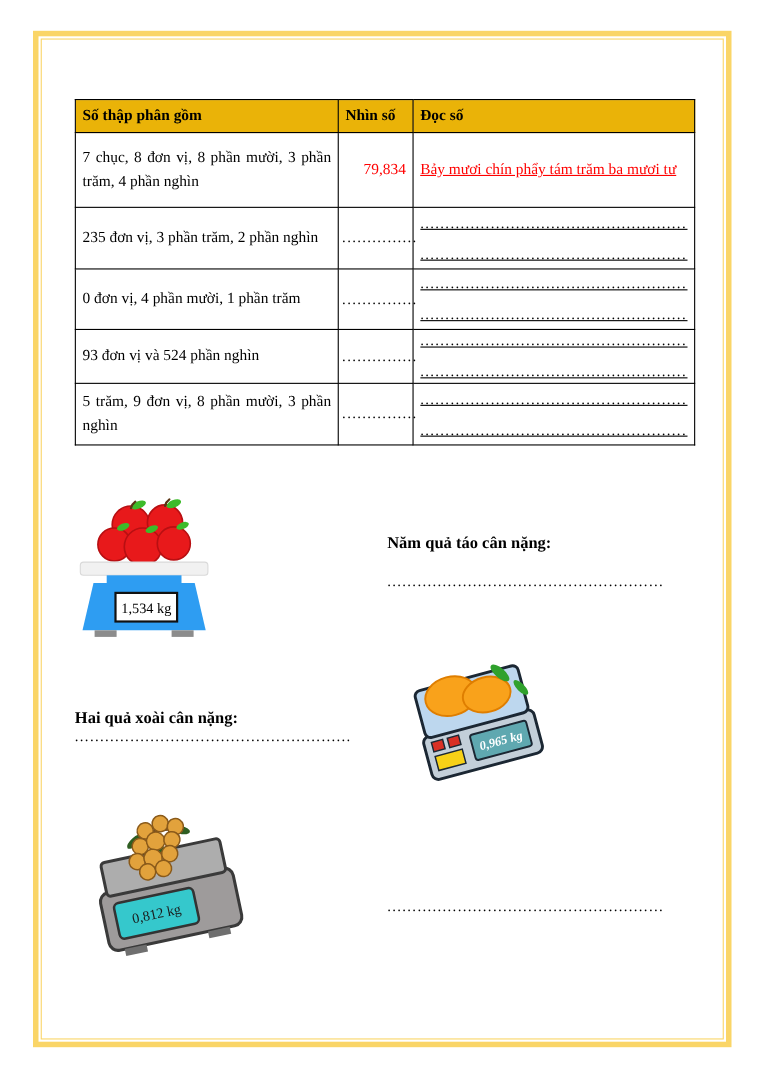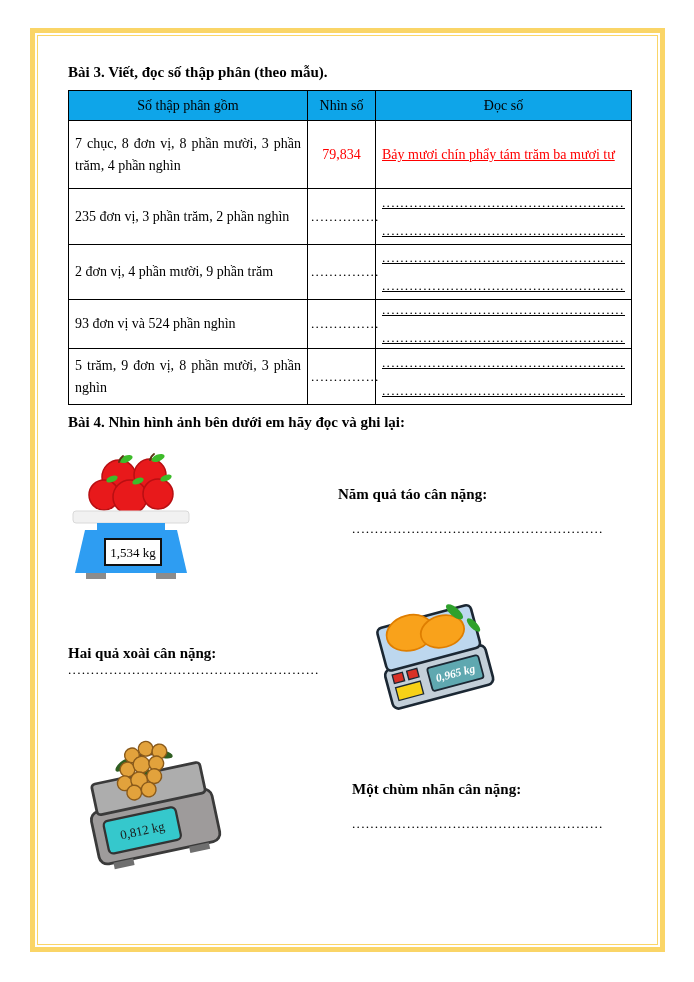--- a/index.html
+++ b/index.html
@@ -14,57 +14,56 @@
 
   .b3-title, .b4-title { position:absolute; font-weight:bold; font-size:15px; white-space:nowrap; }
   .b3-title { left:68px; top:64px; }
   .b4-title { left:68px; top:414px; }
 
   
   table.b3 { position:absolute; left:68px; top:90px; width:563px;
              border-collapse:collapse; table-layout:fixed; font-size:14px; }
   table.b3 col.c1 { width:239px; } table.b3 col.c2 { width:68px; } table.b3 col.c3 { width:256px; }
   table.b3 th, table.b3 td { border:1px solid #000; padding:2px 6px; vertical-align:middle; }
-  table.b3 thead th { background:#0ea5e9; text-align:center; font-weight:normal; height:30px; }
+  table.b3 thead th { background:#eab308; text-align:left; font-weight:bold; height:30px; }
   td.gom { text-align:justify; line-height:1.55; }
-  td.viet { text-align:center; }
+  td.viet { text-align:right; }
   td.viet.dot-cell { text-align:center; padding:2px 3px; }
   td.doc { padding:4px 6px;text-decoration:underline; }
   .red { color:#FF0000; }
   .doc-just { text-align:justify; line-height:1.8; }
   tr.r1 { height:68px; } tr.r2 { height:56px; } tr.r3 { height:55px; }
   tr.r4 { height:48px; } tr.r5 { height:56px; }
   .dotline { overflow:hidden; white-space:nowrap; letter-spacing:1.2px; font-size:13.5px; }
   td.doc { height:inherit; }
   .doc-wrap { display:flex; flex-direction:column; justify-content:space-around; gap:12px; }
 
   
   .b4-label { position:absolute; font-weight:bold; font-size:15px; white-space:nowrap; }
   .b4-dots  { position:absolute; width:250px; }
-  .lab-apple  { left:338px; top:486px; }
+  .lab-apple  { left:352px; top:486px; }
   .dots-apple { left:352px; top:521px; }
   .lab-mango  { left:68px;  top:645px; }
   .dots-mango { left:68px;  top:662px; }
   .lab-longan { left:352px; top:781px; }
   .dots-longan{ left:352px; top:816px; }
 
   .svg-abs { position:absolute; }
   .apple-pos  { left:70px;  top:445px; }
   .mango-pos  { left:366px; top:588px; }
   .longan-pos { left:64px;  top:730px; }
 </style>
 </head>
 <body>
 
 <div class="page">
   <div class="frame">
     <div class="frame-inner"></div>
   </div>
 
-  <div class="b3-title">Bài 3. Viết, đọc số thập phân (theo mẫu).</div>
 
   <table class="b3">
     <colgroup>
         <col class="c1">
         <col class="c2">
         <col class="c3">
       </colgroup>
     <thead>
       <tr>
         <th>Số thập phân gồm</th>
@@ -82,21 +81,21 @@
         <td class="gom">235 đơn vị, 3 phần trăm, 2 phần nghìn</td>
         <td class="viet dot-cell"><span class="dotline">...............</span></td>
         <td class="doc">
           <div class="doc-wrap">
             <div class="dotline">..........................................................................................</div>
             <div class="dotline">..........................................................................................</div>
           </div>
         </td>
       </tr>
       <tr class="r3">
-        <td class="gom">2 đơn vị, 4 phần mười, 9 phần trăm</td>
+        <td class="gom">0 đơn vị, 4 phần mười, 1 phần trăm</td>
         <td class="viet dot-cell"><span class="dotline">...............</span></td>
         <td class="doc">
           <div class="doc-wrap">
             <div class="dotline">..........................................................................................</div>
             <div class="dotline">..........................................................................................</div>
           </div>
         </td>
       </tr>
       <tr class="r4">
         <td class="gom">93 đơn vị và 524 phần nghìn</td>
@@ -114,21 +113,20 @@
         <td class="doc">
           <div class="doc-wrap">
             <div class="dotline">..........................................................................................</div>
             <div class="dotline">..........................................................................................</div>
           </div>
         </td>
       </tr>
     </tbody>
   </table>
 
-  <div class="b4-title">Bài 4. Nhìn hình ảnh bên dưới em hãy đọc và ghi lại:</div>
 
   <svg class="svg-abs apple-pos" width="122" height="136" viewBox="0 0 122 136">
     <g>
       <g stroke="#B80F12" stroke-width="1.5">
         <circle cx="49" cy="32" r="17" fill="#E8191B"></circle>
         <circle cx="80" cy="30" r="16" fill="#E8191B"></circle>
         <circle cx="34" cy="50" r="15" fill="#E8191B"></circle>
         <circle cx="60" cy="52" r="17" fill="#E8191B"></circle>
         <circle cx="88" cy="49" r="15" fill="#E8191B"></circle>
       </g>
@@ -210,15 +208,14 @@
             <circle cx="97" cy="45" r="8"></circle>
           <circle cx="72" cy="58" r="8"></circle>
             <circle cx="88" cy="58" r="8"></circle>
         </g>
       </g>
       <rect x="32" y="82" width="80" height="36" rx="5" fill="#35C8CC" stroke="#333333" stroke-width="2.5"></rect>
       <text x="72" y="105" text-anchor="middle" font-size="14" fill="#1A1A1A" font-family="Liberation Serif, serif">0,812 kg</text>
     </g>
   </svg>
 
-  <div class="b4-label lab-longan">Một chùm nhãn cân nặng:</div>
   <div class="b4-dots dots-longan dotline">..........................................................................................</div>
 </div>
 
 </body></html>

